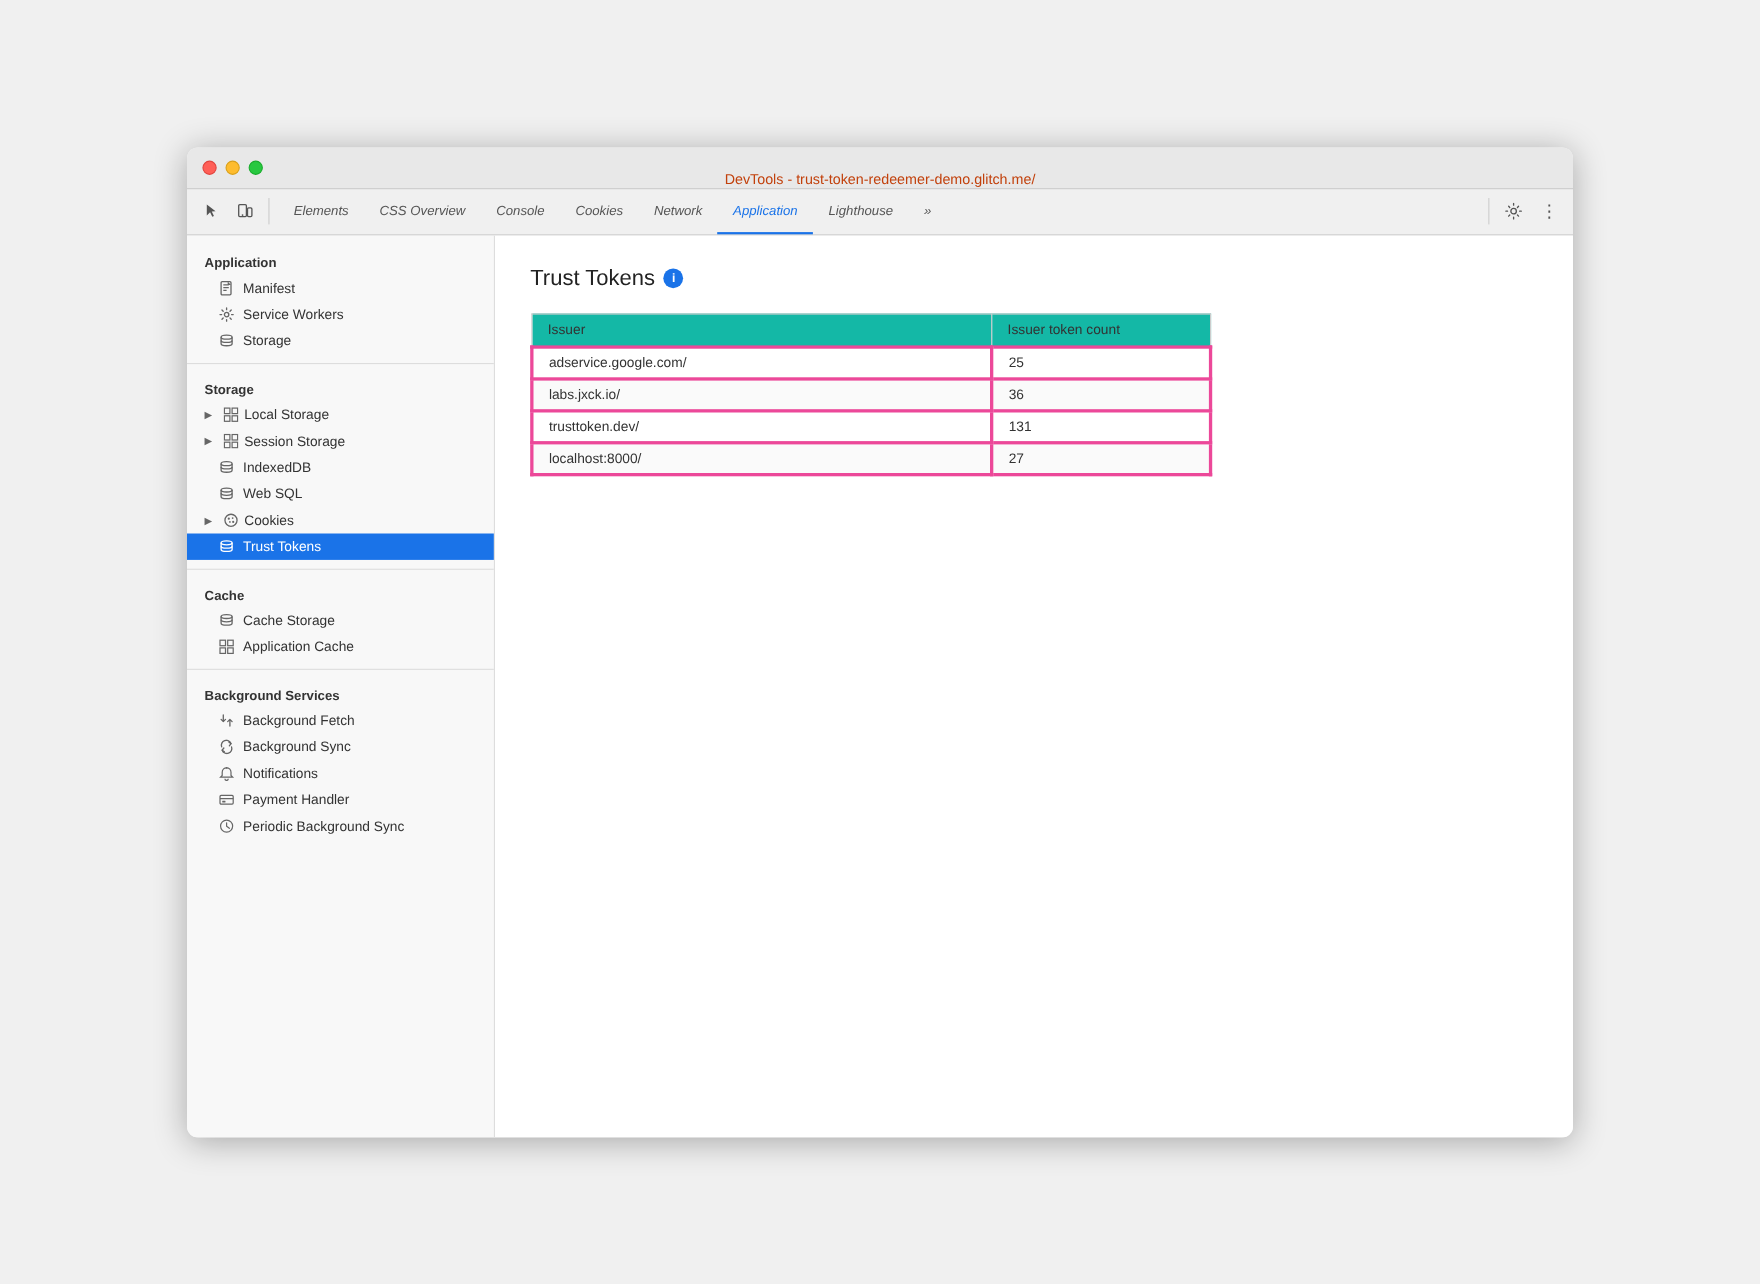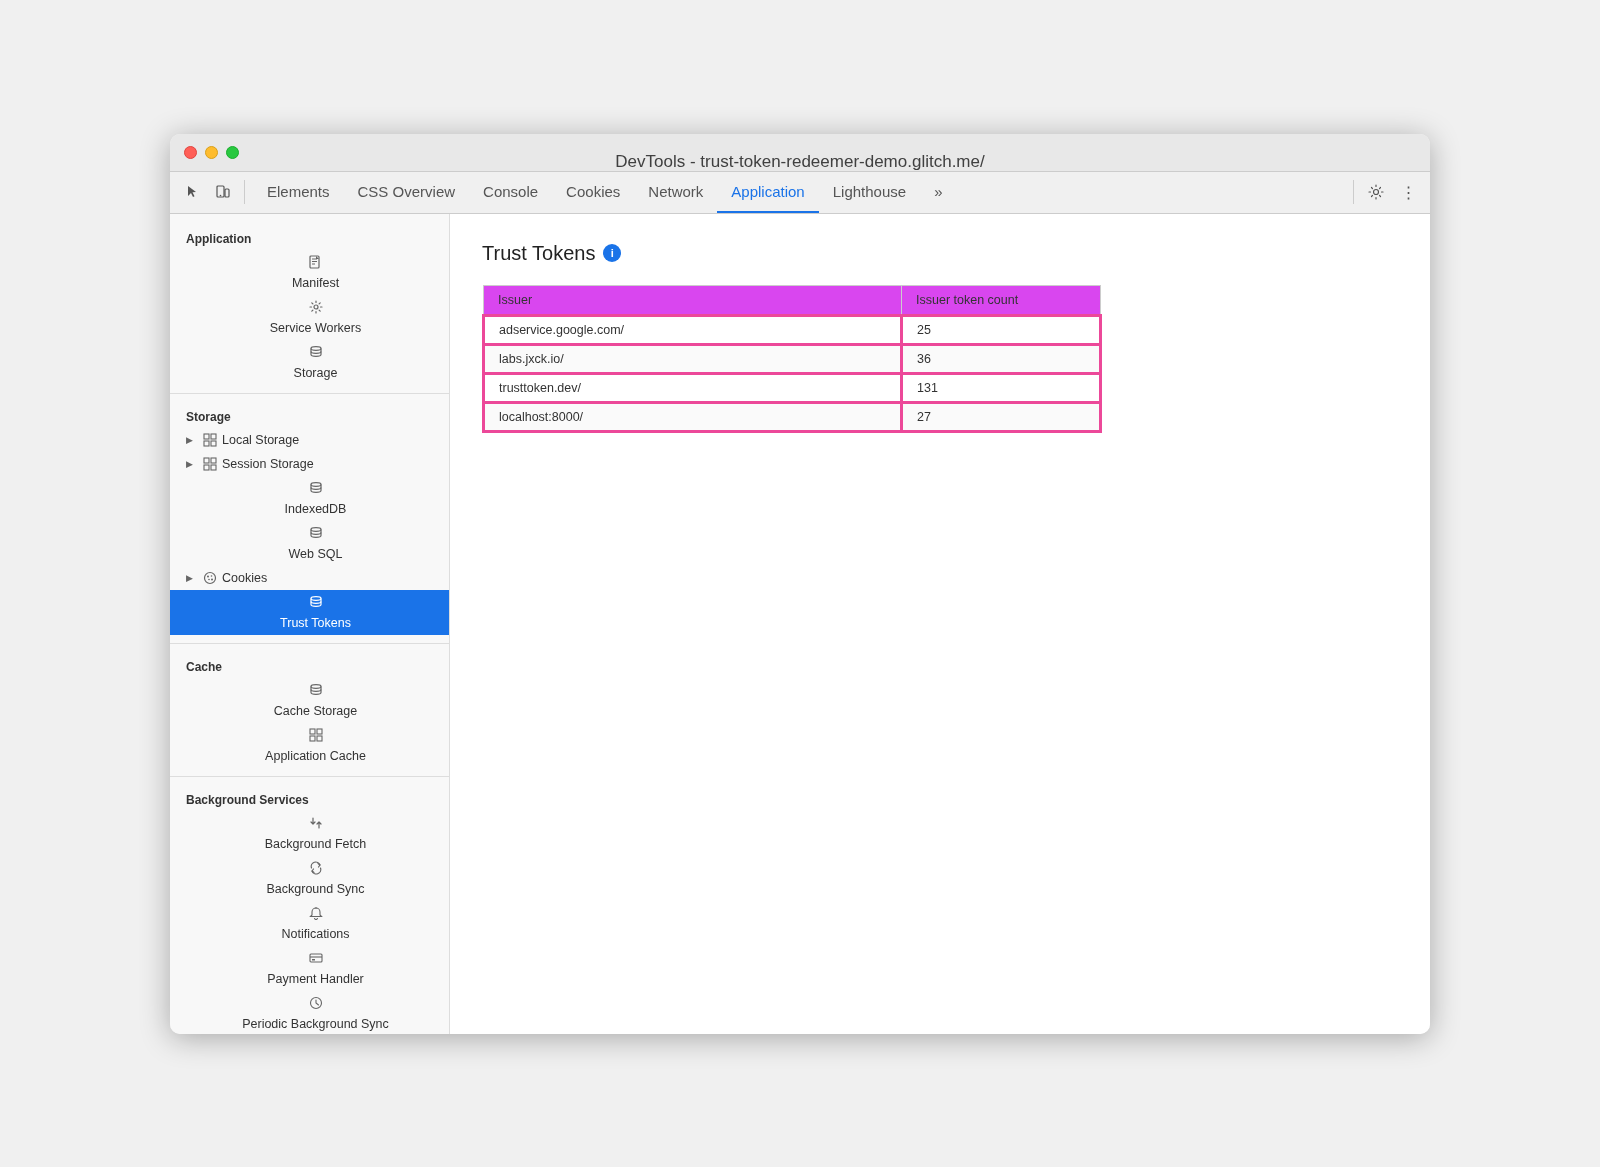--- a/index.html
+++ b/index.html
@@ -43,22 +43,22 @@
       border-radius: 50%;
       cursor: pointer;
     }
     .tl-close { background: #ff5f57; border: 1px solid #e0443e; }
     .tl-minimize { background: #febc2e; border: 1px solid #d9a01a; }
     .tl-maximize { background: #28c840; border: 1px solid #1aad2d; }
     .title-bar-title {
       position: absolute;
       left: 50%;
       transform: translateX(-50%);
-      color: #404040;
-      font-size: 17px;
+      color: #c2410c;
+      font-size: 13px;
       margin-top: 20px;
     }
     
     .toolbar {
       background: #f0f0f0;
       height: 42px;
       display: flex;
       align-items: center;
       border-bottom: 1px solid #ccc;
       padding: 0 8px;
@@ -88,24 +88,25 @@
       align-items: stretch;
       height: 100%;
       flex: 1;
     }
     .tab {
       padding: 0 14px;
       display: flex;
       align-items: center;
       cursor: pointer;
       color: #555;
-      font-size: 15px;
+      font-size: 12px;
       border-bottom: 2px solid transparent;
       white-space: nowrap;
       height: 100%;
+      font-style: italic;
     }
     .tab.active {
       color: #1a73e8;
       border-bottom: 2px solid #1a73e8;
     }
     .toolbar-right {
       display: flex;
       align-items: center;
       gap: 4px;
       margin-left: auto;
@@ -134,21 +135,20 @@
     }
     .sidebar-item {
       display: flex;
       align-items: center;
       padding: 5px 16px 5px 28px;
       cursor: pointer;
       color: #333;
       font-size: 12.5px;
       gap: 7px;
       border-radius: 0;
-      flex-direction: column;
     }
     .sidebar-item.active {
       background: #1a73e8;
       color: #fff;
     }
     .sidebar-item.active .icon { color: #fff; }
     .sidebar-item-expandable {
       display: flex;
       align-items: center;
       padding: 5px 16px 5px 16px;
@@ -207,21 +207,21 @@
       cursor: pointer;
     }
     
     .tokens-table {
       border: 1px solid #ccc;
       border-collapse: collapse;
       width: 620px;
       font-size: 12.5px;
     }
     .tokens-table th {
-      background: #d946ef;
+      background: #14b8a6;
       border: 1px solid #ccc;
       padding: 7px 14px;
       text-align: left;
       font-weight: 500;
       color: #333;
     }
     .tokens-table td {
       border: 3px solid #ec4899;
       padding: 6px 14px;
       color: #333;

